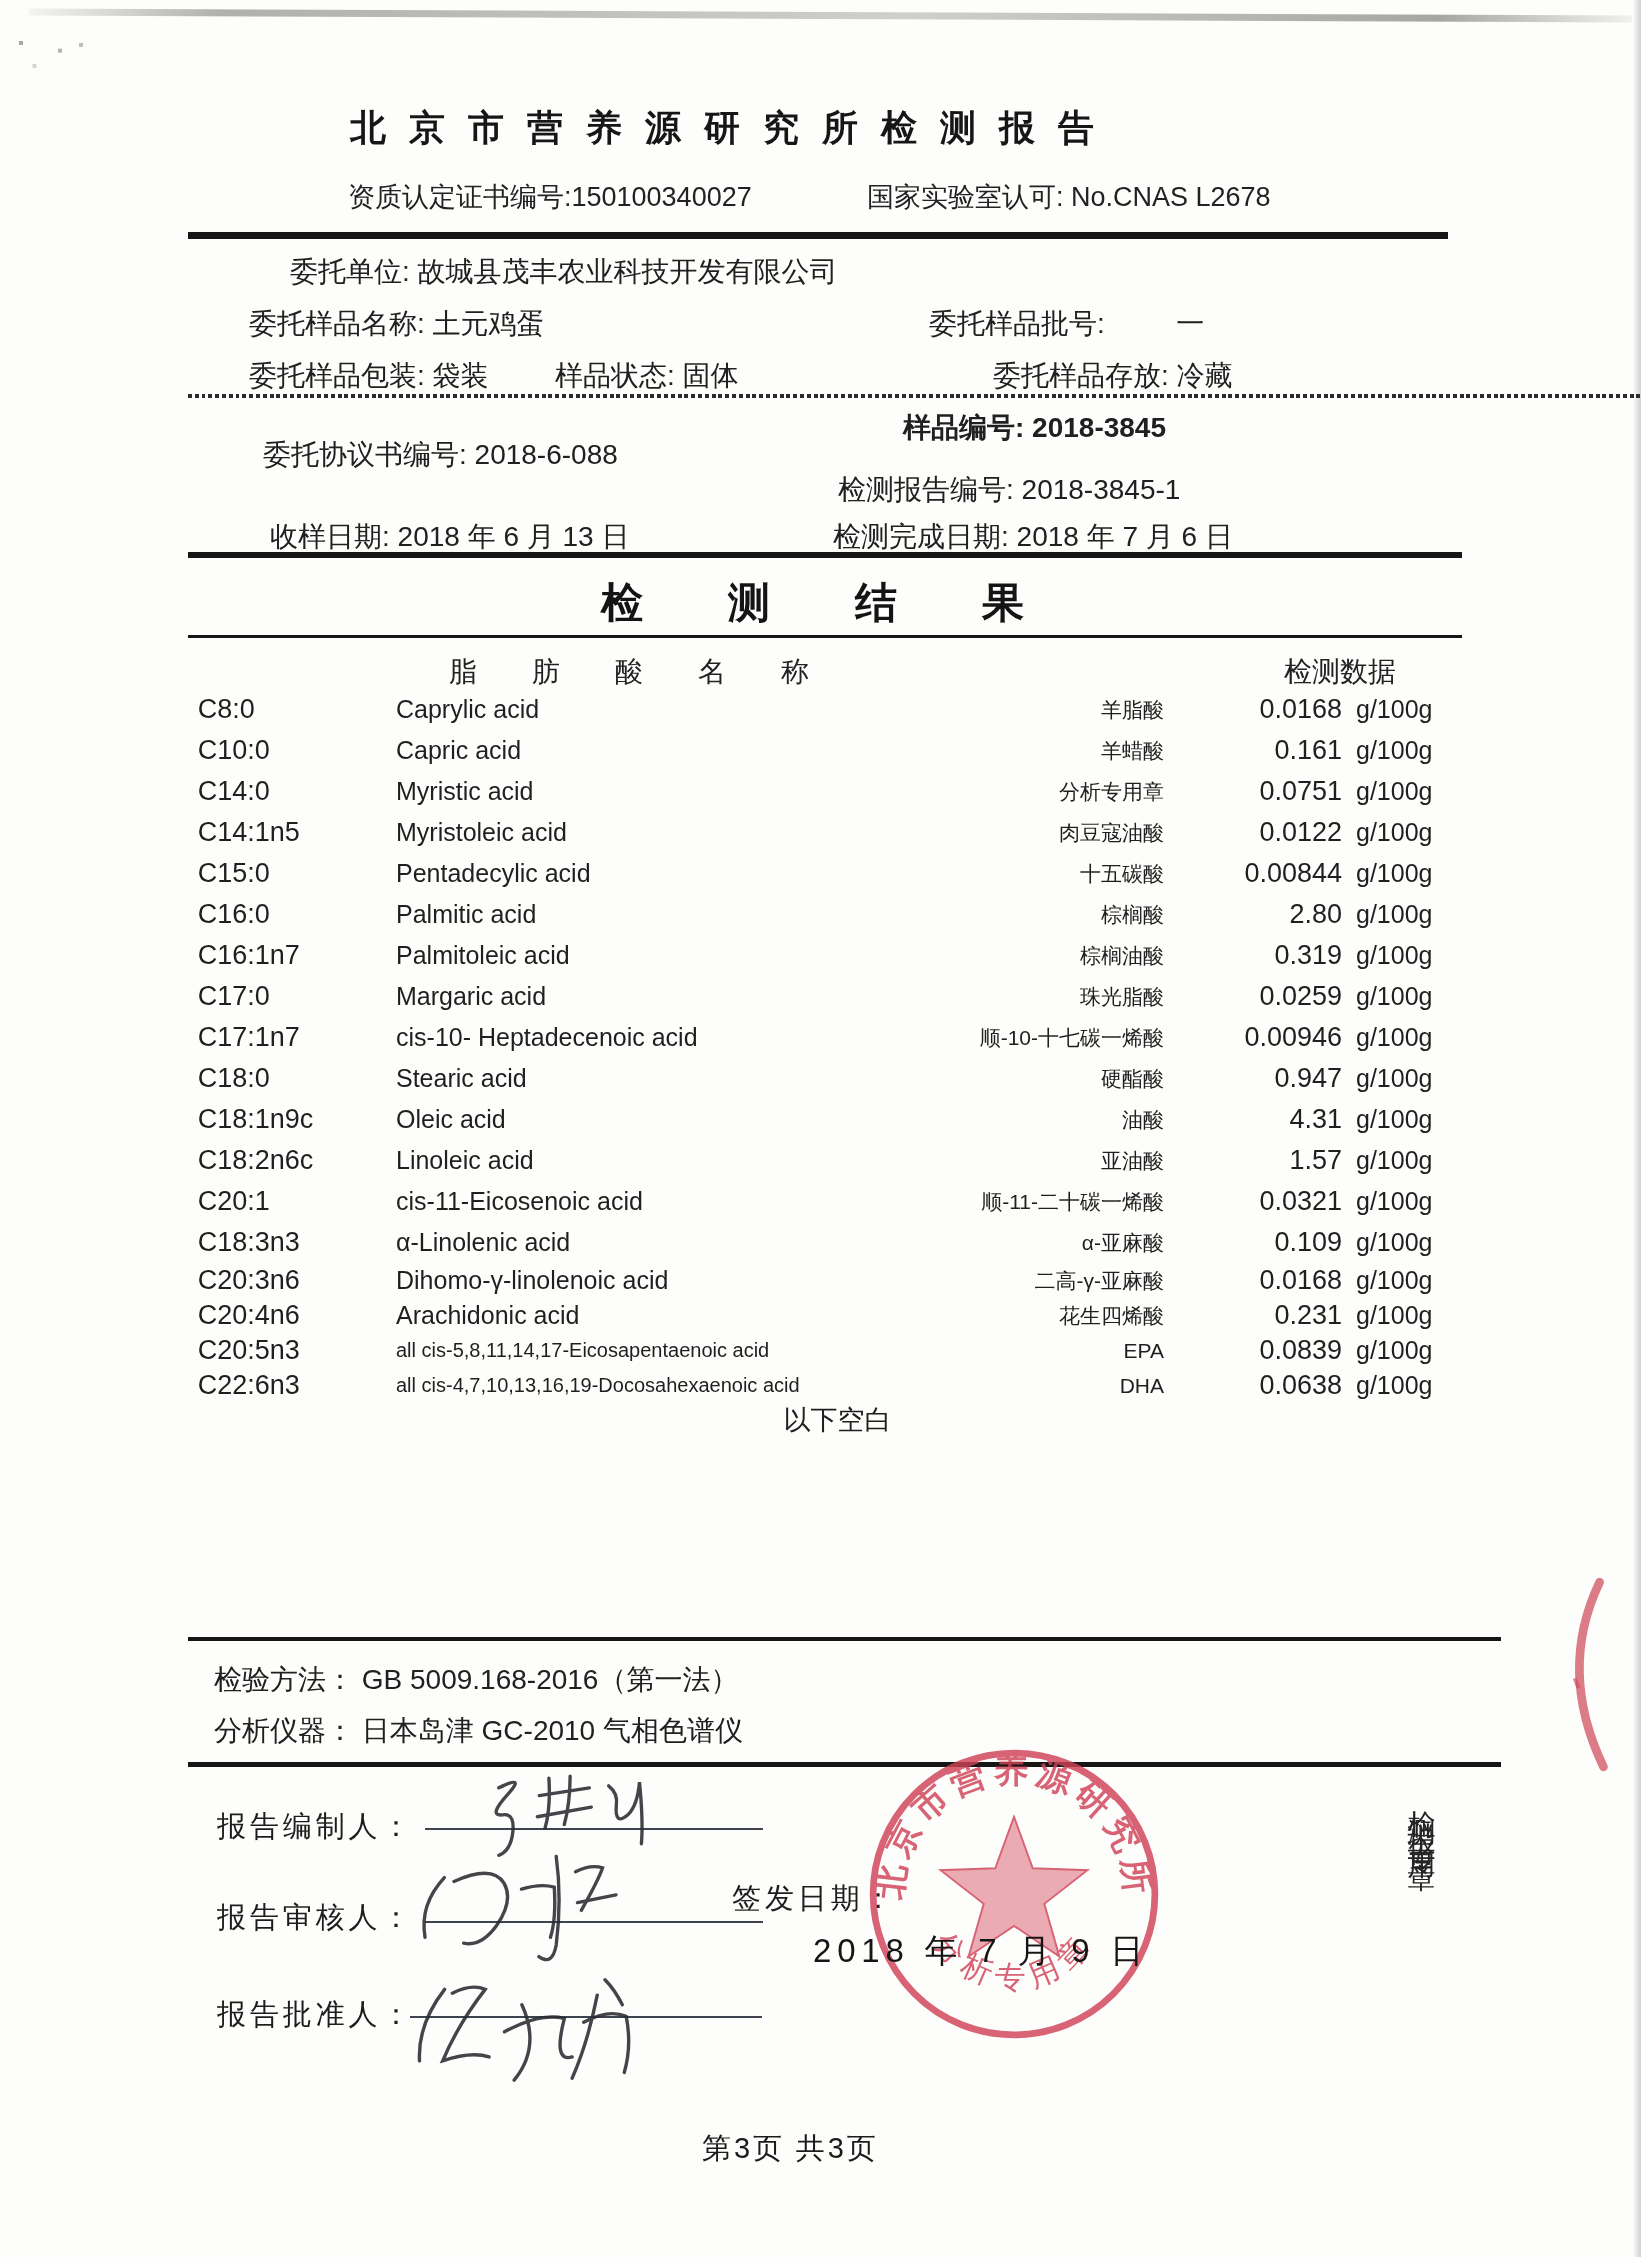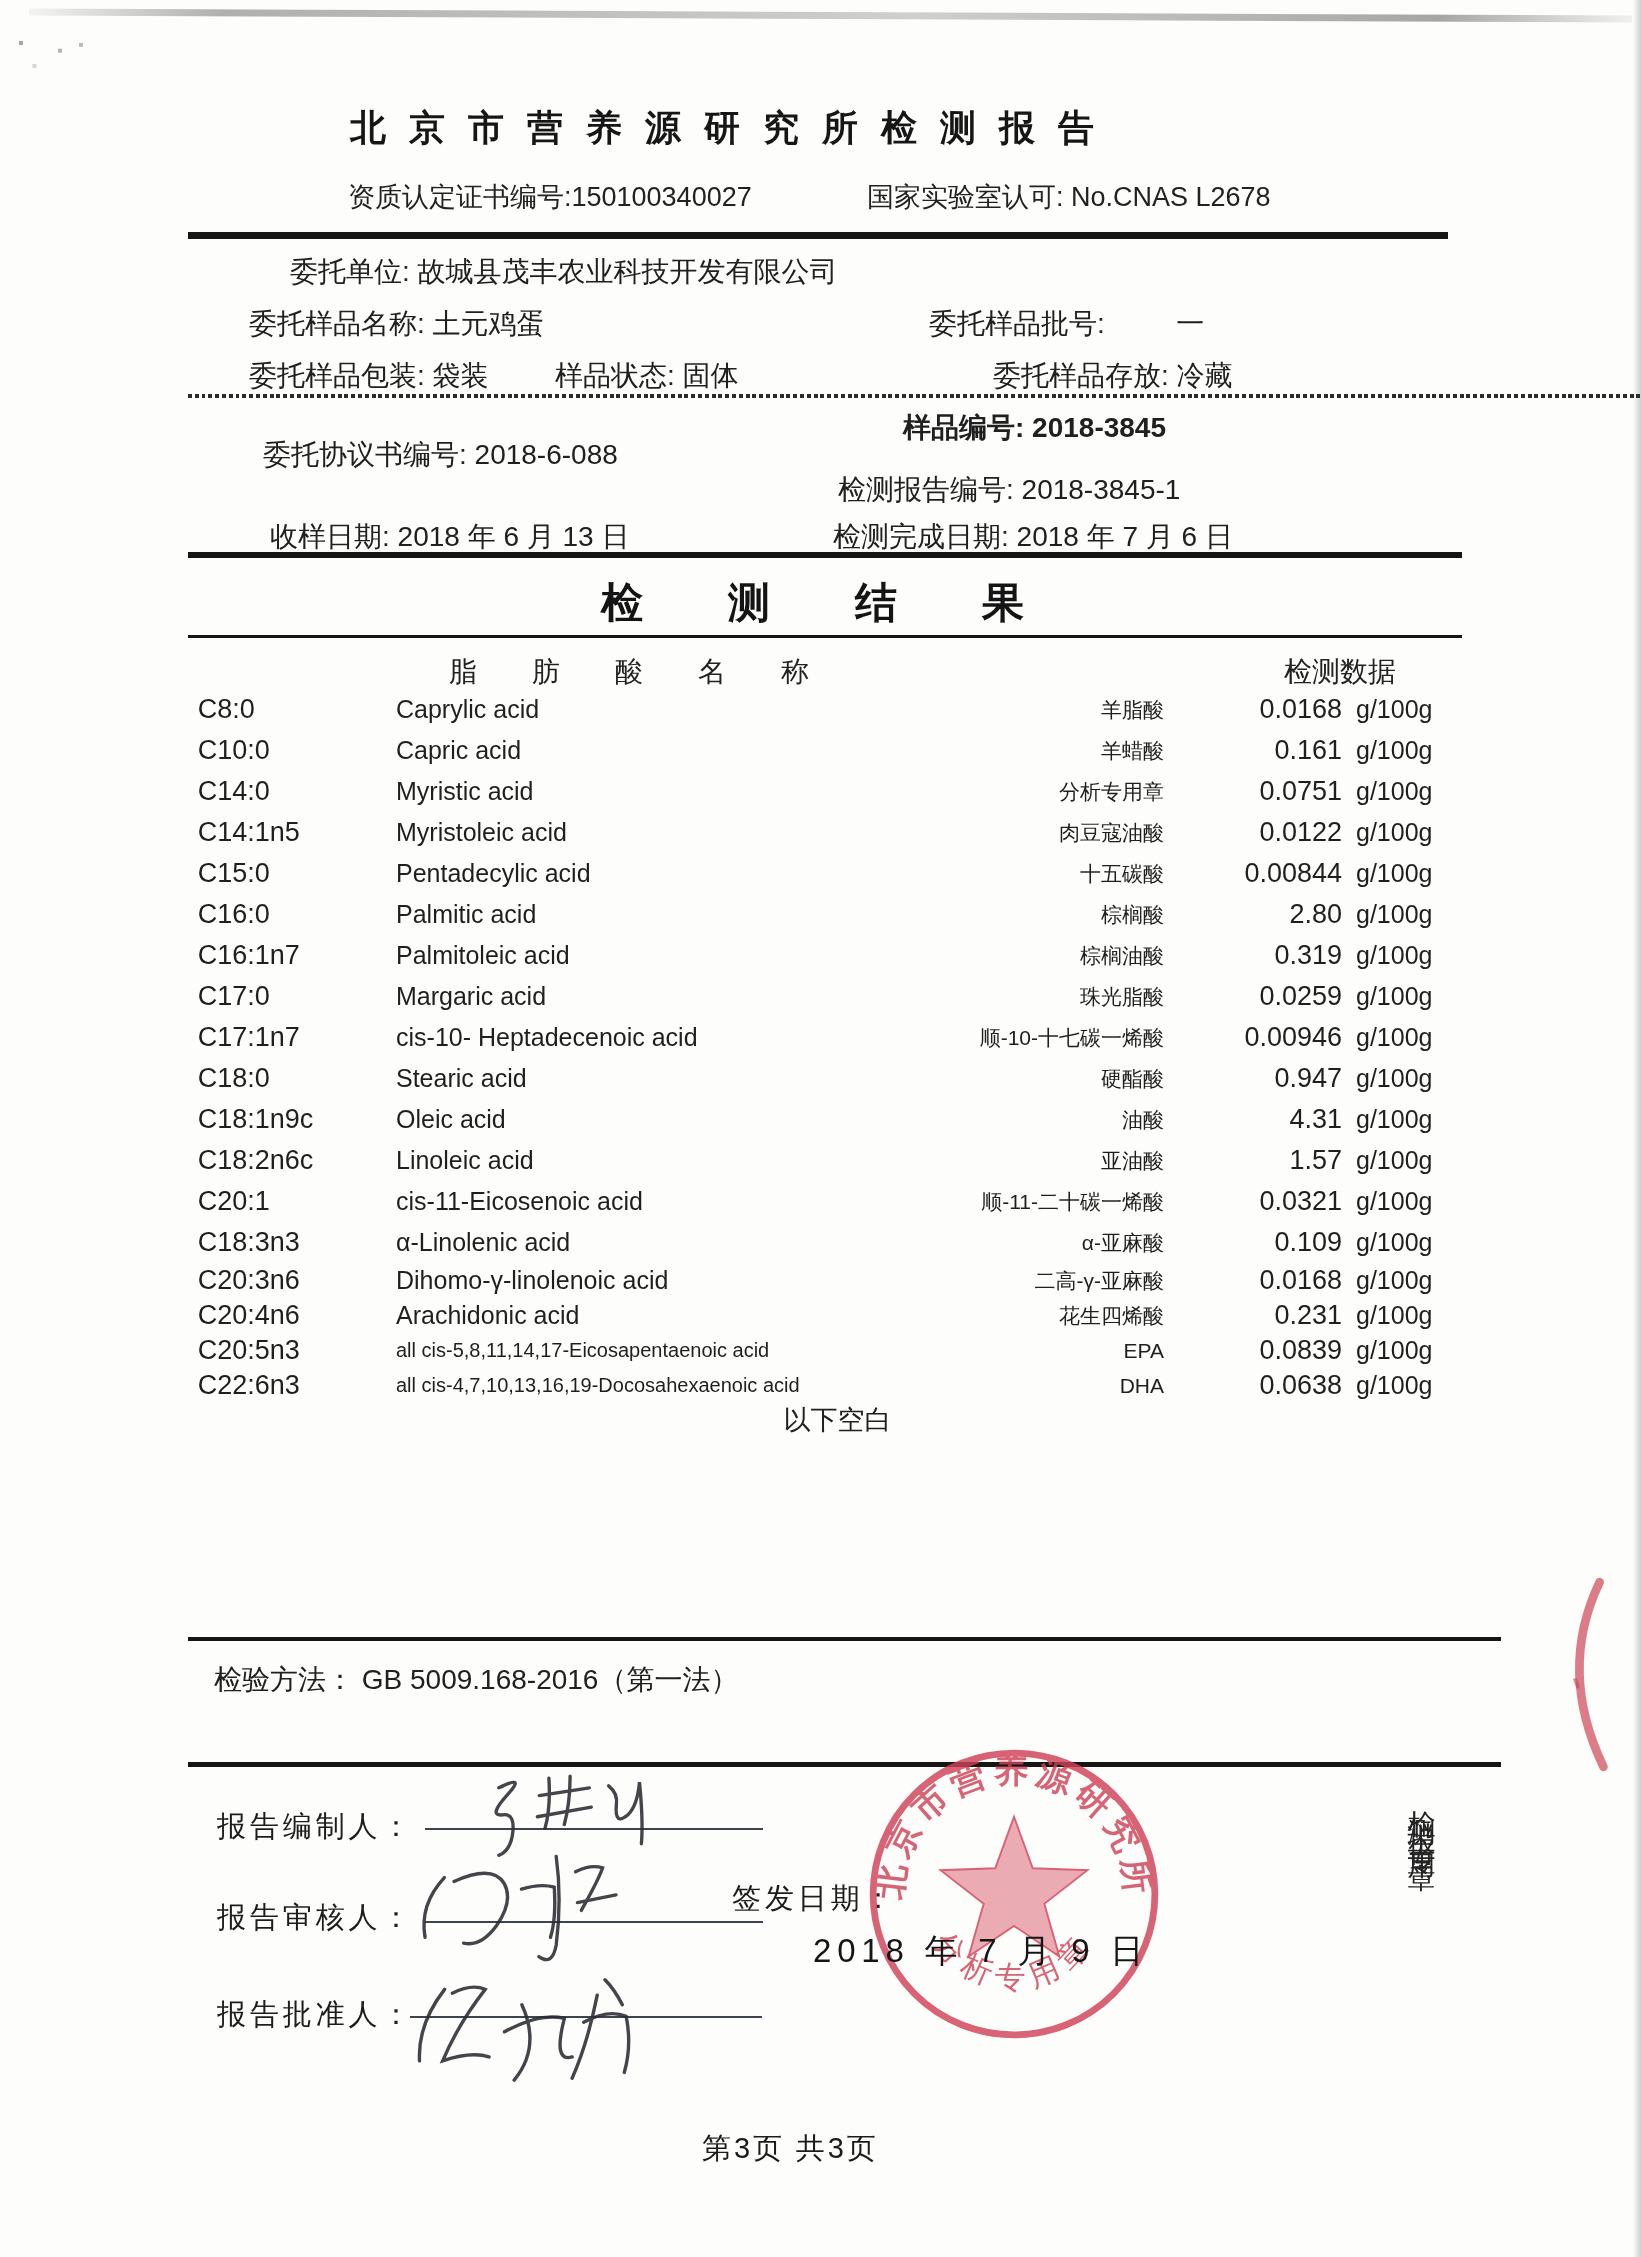--- a/index.html
+++ b/index.html
@@ -234,20 +234,24 @@
         <span class="c-unit">g/100g</span>
       </div>
       <div class="end-note">以下空白</div>
     </div>
 
   <div class="abs rule" style="left:188px;top:1637px;width:1313px;height:3.9px;"></div>
   <div class="abs field" style="left:214px;top:1661px;">
     <span>检验方法：</span>
     <span>GB 5009.168-2016（第一法）</span>
   </div>
+  <div class="abs field" style="left:214px;top:1712px;">
+    <span>分析仪器：</span>
+    <span>日本岛津 GC-2010 气相色谱仪</span>
+  </div>
   <div class="abs rule" style="left:188px;top:1762px;width:1313px;height:4.8px;"></div>
 
   <div class="abs sign-label" style="left:217px;top:1807px;text-align:center;">报告编制人：</div>
   <div class="abs sig-line" style="left:425px;top:1828px;width:338px;"></div>
   <div class="abs sign-label" style="left:217px;top:1898px;">报告审核人：</div>
   <div class="abs sig-line" style="left:425px;top:1921px;width:338px;"></div>
   <div class="abs sign-label" style="left:217px;top:1995px;text-align:center;">报告批准人：</div>
   <div class="abs sig-line" style="left:410px;top:2016px;width:352px;"></div>
 
   <svg class="abs" style="left:406px;top:1757px;" width="386" height="106" viewBox="0 0 400 110">

